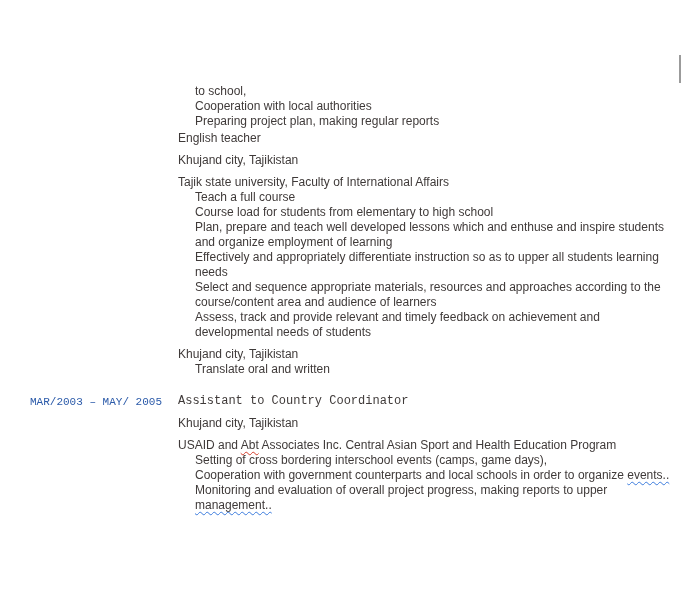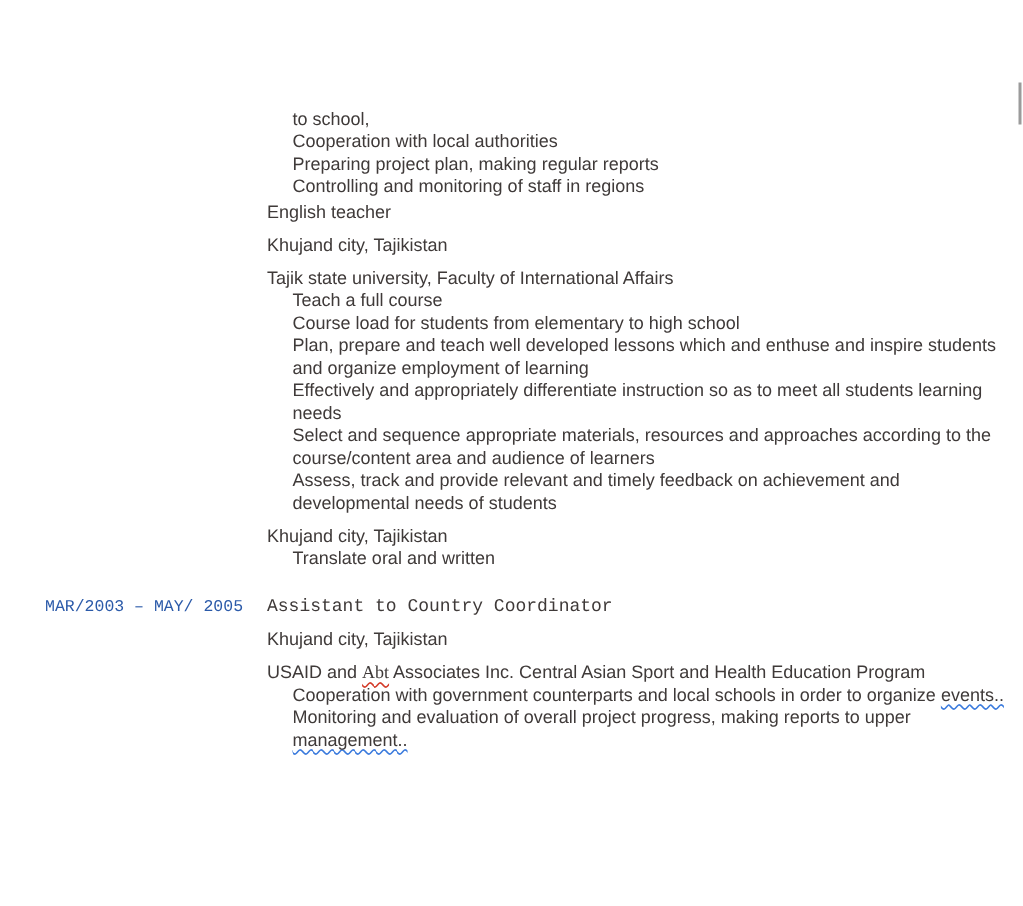--- a/index.html
+++ b/index.html
@@ -9,21 +9,21 @@
     height: 604px;
     overflow: hidden;
     background: #ffffff;
     font-family: "Liberation Sans", sans-serif;
     font-size: 12px;
     line-height: 15px;
     color: #3f3a39;
   }
   .content {
     position: absolute;
-    top: 72px;
+    top: 84px;
     left: 178px;
     width: 500px;
   }
   .line { line-height: 15px; }
   .duties { padding-left: 17px; width: 480px; }
   .duty { line-height: 15px; }
   .p7  { margin-top: 7px; }
   .mt1 { margin-top: 1px; }
   .mt2 { margin-top: 2px; }
   .mt17{ margin-top: 17px; font-family: Liberation Mono, monospace; }
@@ -37,21 +37,20 @@
     white-space: nowrap;
     font-size: 11px;
     color: #2b5aa9;
   }
   .sq-red {
     text-decoration: underline;
     text-decoration-style: wavy;
     text-decoration-color: #d43c2a;
     text-decoration-thickness: 1px;
     text-underline-offset: 2px;
-    font-family: Liberation Serif, serif;
   }
   .sq-blue {
     text-decoration: underline;
     text-decoration-style: wavy;
     text-decoration-color: #3b7bdd;
     text-decoration-thickness: 1px;
     text-underline-offset: 2px;
   }
   .scrollbar-thumb {
     position: absolute;
@@ -65,54 +64,54 @@
 </head>
 <body>
 
 <div class="page">
   <div class="content">
 
     <div class="duties">
       <div class="duty">to school,</div>
       <div class="duty">Cooperation with local authorities</div>
       <div class="duty">Preparing project plan, making regular reports</div>
-      <div class="duty">Controlling and monitoring of staff in regions</div>
     </div>
 
     <div>
       <div class="line title-row mt2">
         <span>English teacher</span>
       </div>
       <div class="line p7">Khujand city, Tajikistan</div>
       <div class="line p7">Tajik state university, Faculty of International Affairs</div>
       <div class="duties">
         <div class="duty">Teach a full course</div>
         <div class="duty">Course load for students from elementary to high school</div>
         <div class="duty">Plan, prepare and teach well developed lessons which and enthuse and inspire students and organize employment of learning</div>
-        <div class="duty">Effectively and appropriately differentiate instruction so as to meet all students learning needs</div>
+        <div class="duty">Effectively and appropriately differentiate instruction so as to upper all students learning needs</div>
         <div class="duty">Select and sequence appropriate materials, resources and approaches according to the course/content area and audience of learners</div>
         <div class="duty">Assess, track and provide relevant and timely feedback on achievement and developmental needs of students</div>
       </div>
     </div>
 
     <div>
       <div class="line p7">Khujand city, Tajikistan</div>
       <div class="duties">
         <div class="duty">Translate oral and written</div>
       </div>
     </div>
 
     <div>
       <div class="line title-row mt17">
         <span class="date">MAR/2003 – MAY/ 2005</span>
         <span>Assistant to Country Coordinator</span>
       </div>
       <div class="line p7">Khujand city, Tajikistan</div>
       <div class="line p7"><span>USAID and </span><span class="sq-red">Abt</span><span> Associates Inc. Central Asian Sport and Health Education Program</span></div>
       <div class="duties">
+        <div class="duty">Setting of cross bordering interschool events (camps, game days),</div>
         <div class="duty"><span>Cooperation with government counterparts and local schools in order to organize </span><span class="sq-blue">events..</span></div>
         <div class="duty"><span>Monitoring and evaluation of overall project progress, making reports to upper </span><span class="sq-blue">management..</span></div>
       </div>
     </div>
 
   </div>
 
   <div class="scrollbar-thumb"></div>
 </div>
 

